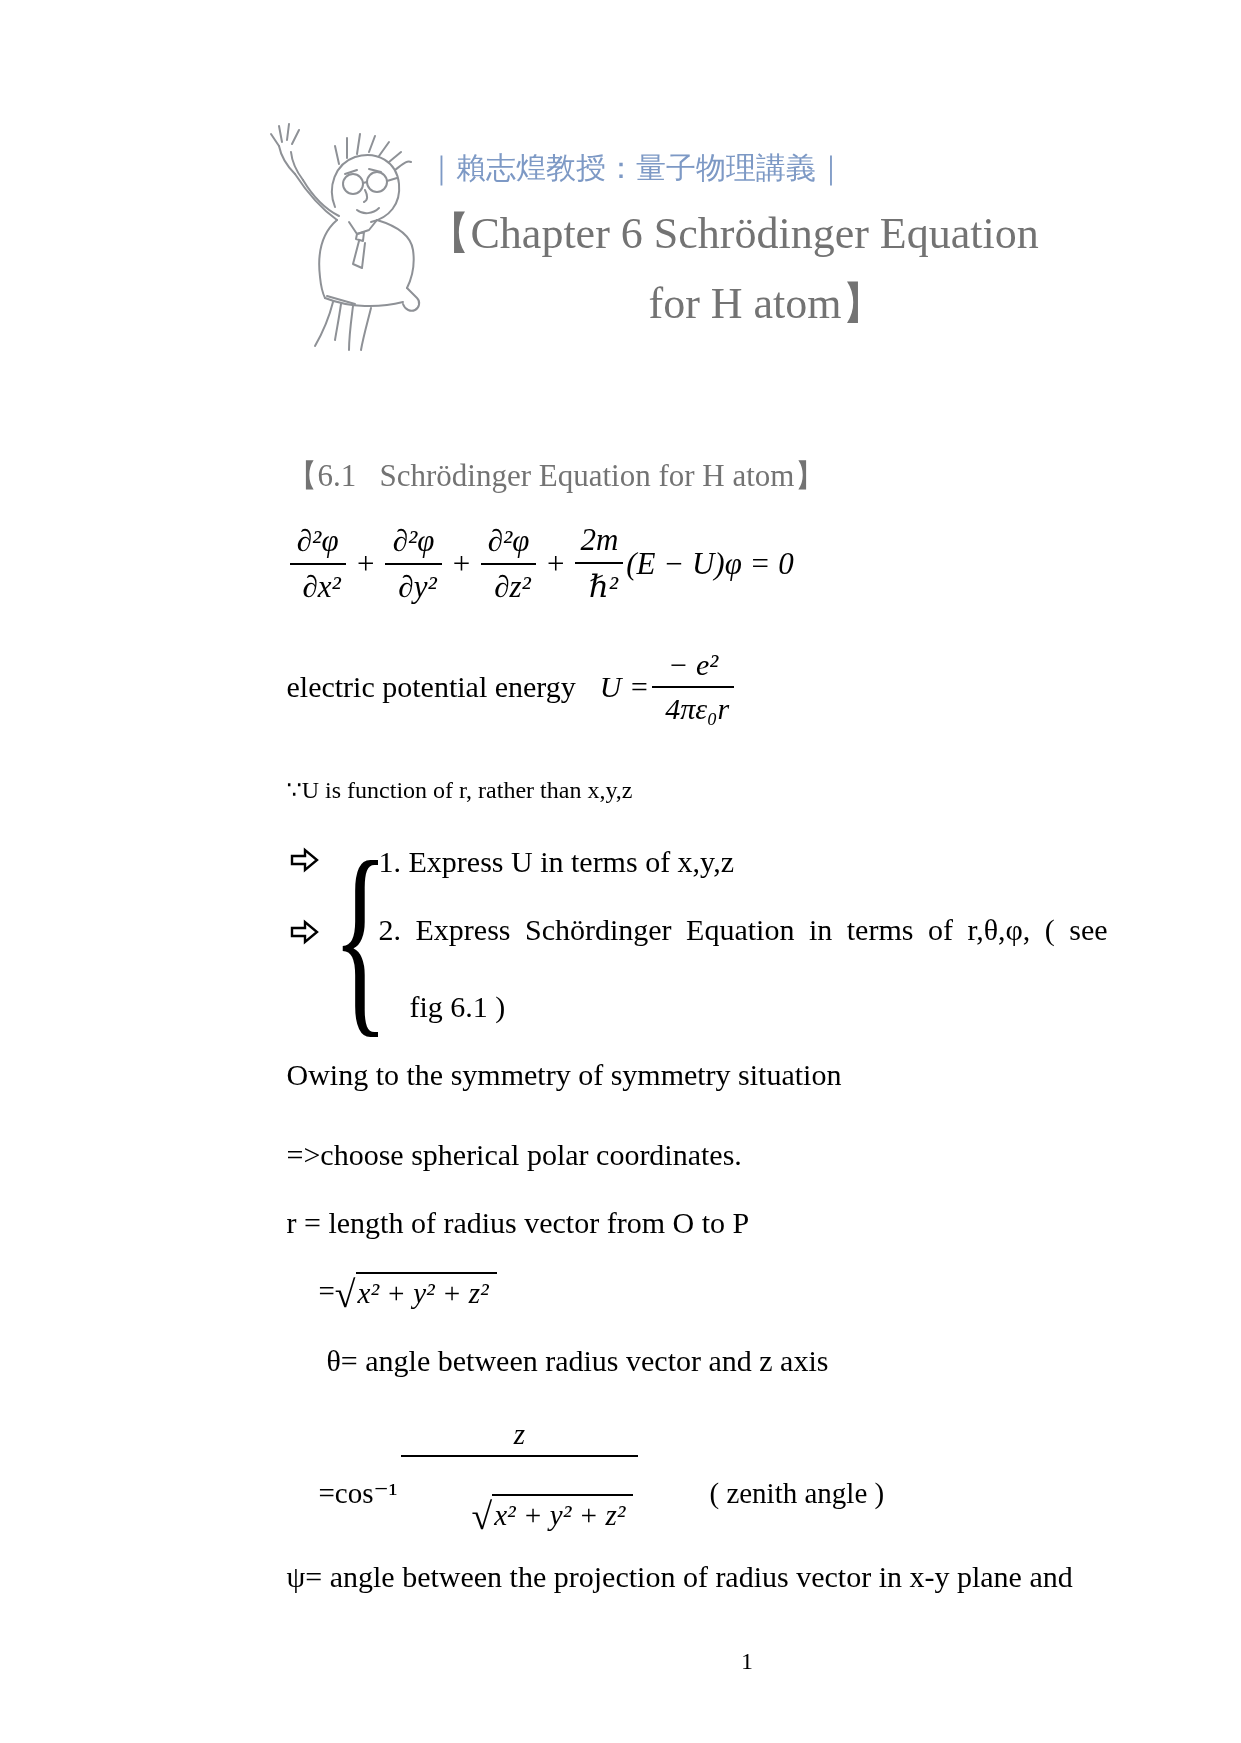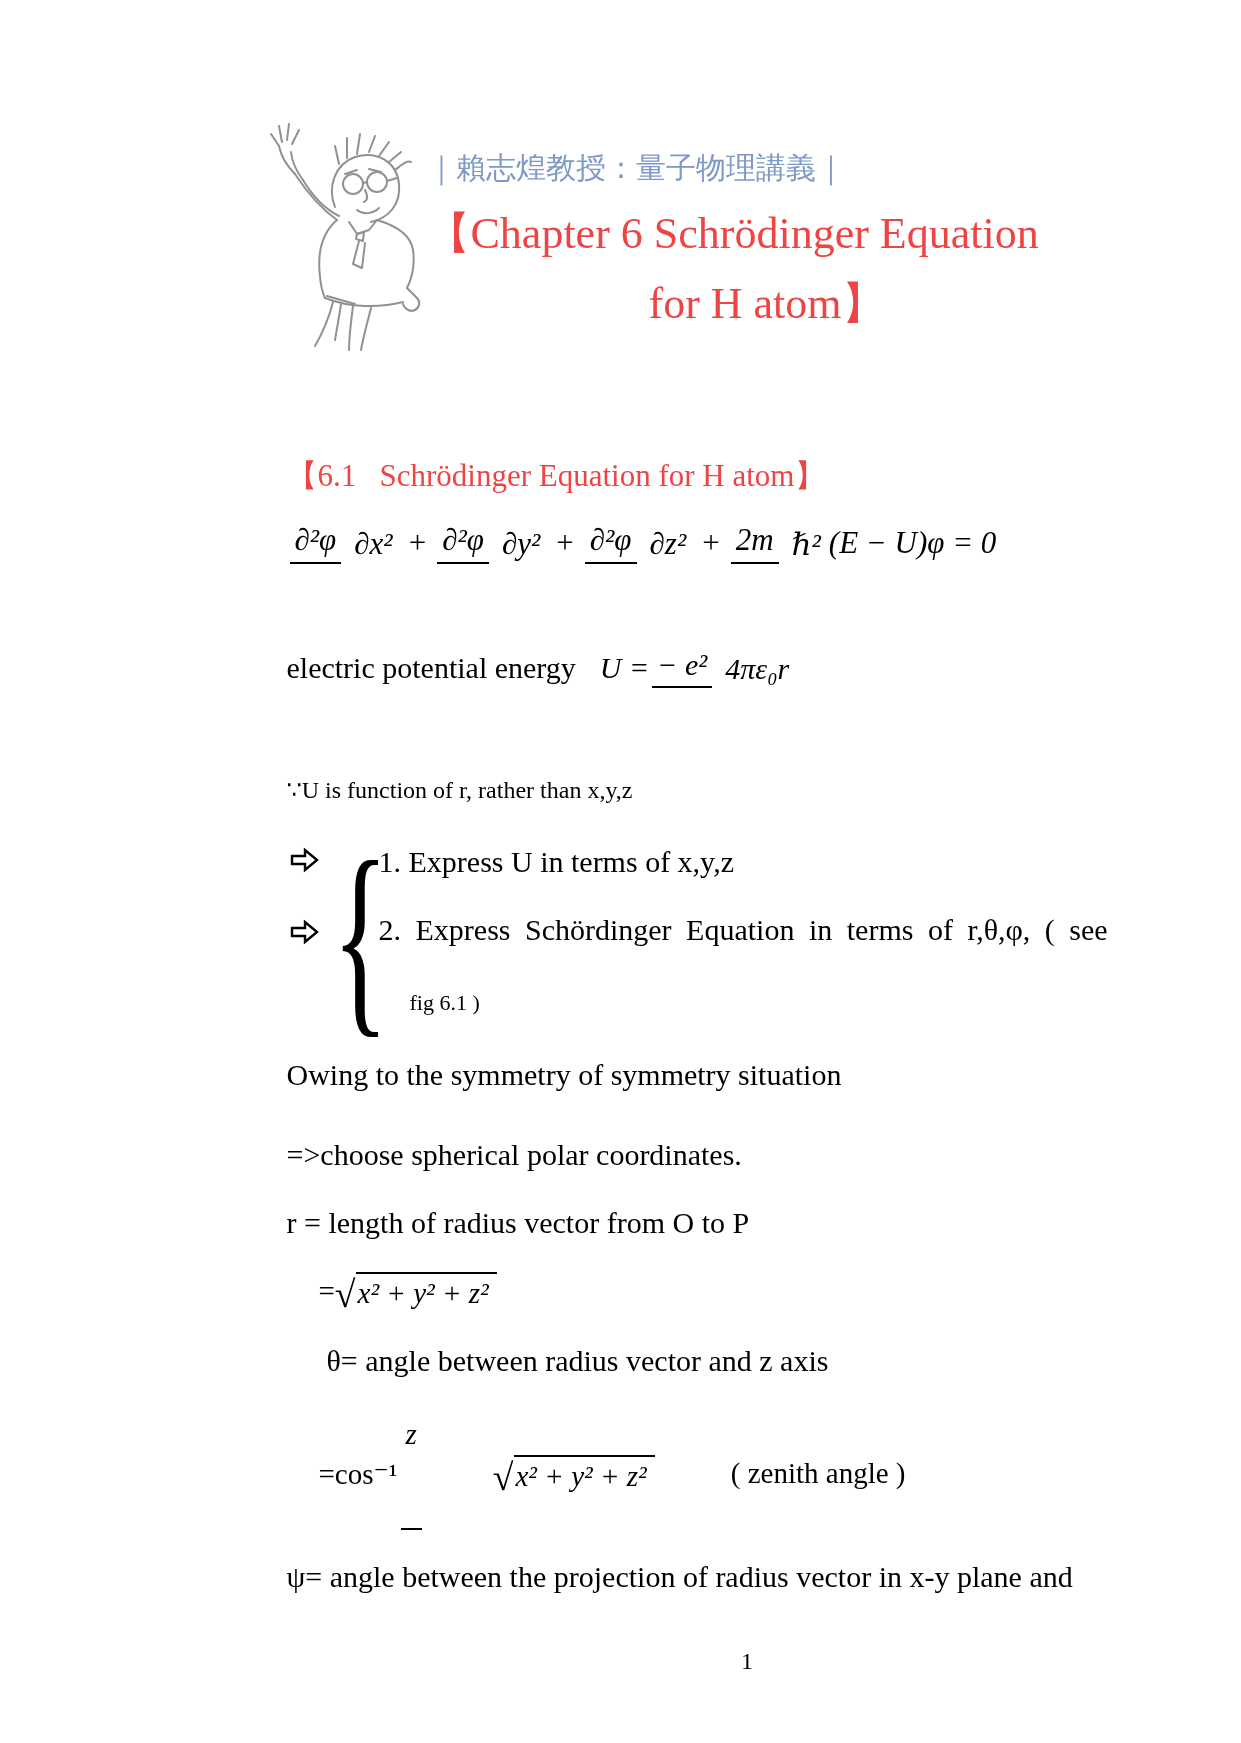--- a/index.html
+++ b/index.html
@@ -4,26 +4,26 @@
 <style>
   * { margin:0; padding:0; box-sizing:border-box; }
   html,body { background:#ffffff; }
   .page {
     position:relative; width:988px; height:1743px; margin:0 auto;
     background:#ffffff; color:#000;
     font-family:"Liberation Serif","DejaVu Serif","DejaVu Sans",serif;
     overflow:hidden;
   }
   .abs { position:absolute; white-space:pre; }
-  .blue { color:#ef4444; }
+  .blue { color:#737373; }
   .lightblue { color:#7d99c5; }
   .bold { font-weight:normal; }
   .it { font-style:italic; }
   .eq { display:flex; align-items:center; }
-  .frac { display:inline-flex; flex-direction:row; text-align:center; vertical-align:middle; margin:0 3px; }
+  .frac { display:inline-flex; flex-direction:column; text-align:center; vertical-align:middle; margin:0 3px; }
   .frac > .num { border-bottom:2px solid #000; padding:0 5px 4px; }
   .frac > .den { padding:4px 5px 0;margin-left:8px; }
   .op { margin:0 8px; }
   .sqrt { display:inline-flex; align-items:stretch; }
   .sqrt > .rad { font-size:1.3em; line-height:0.85; align-self:flex-end; font-style:normal; }
   .sqrt > .radicand { border-top:2px solid #000; padding:3px 8px 0 2px; }
   .brace {
     font-size:215px; line-height:215px; font-weight:400;
     transform:scaleX(0.55); transform-origin:left center; display:inline-block;
   }
@@ -119,21 +119,21 @@
   <svg class="abs arrow-icon" style="left:163px; top:847px;" width="30" height="26" viewBox="0 0 30 26">
     <polygon points="2,9 15,9 15,3 27,13 15,23 15,17 2,17"></polygon>
   </svg>
   <svg class="abs arrow-icon" style="left:163px; top:919px;" width="30" height="26" viewBox="0 0 30 26">
     <polygon points="2,9 15,9 15,3 27,13 15,23 15,17 2,17"></polygon>
   </svg>
   <div class="abs brace" style="left:205px; top:828px;">{</div>
 
   <div class="abs" style="left:252px; top:845px; font-size:30px;">1. Express U in terms of x,y,z</div>
   <div class="abs justify2" style="left:252px; top:913px; font-size:30px;">2. Express Schördinger Equation in terms of r,θ,φ, ( see</div>
-  <div class="abs" style="left:283px; top:990px; font-size:22px;">fig 6.1 )</div>
+  <div class="abs" style="left:283px; top:990px; font-size:30px;">fig 6.1 )</div>
 
   <div class="abs bold" style="left:160px; top:1058px; font-size:30px;">Owing to the symmetry of symmetry situation</div>
   <div class="abs" style="left:160px; top:1138px; font-size:30px;">=&gt;choose spherical polar coordinates.</div>
 
   <div class="abs" style="left:160px; top:1206px; font-size:30px;">r = length of radius vector from O to P</div>
   <div class="abs eq" style="left:192px; top:1272px; font-size:29px;">
     <span>=</span>
     <span class="sqrt">
       <span class="rad">√</span>
       <span class="radicand it">x² + y² + z²</span>

